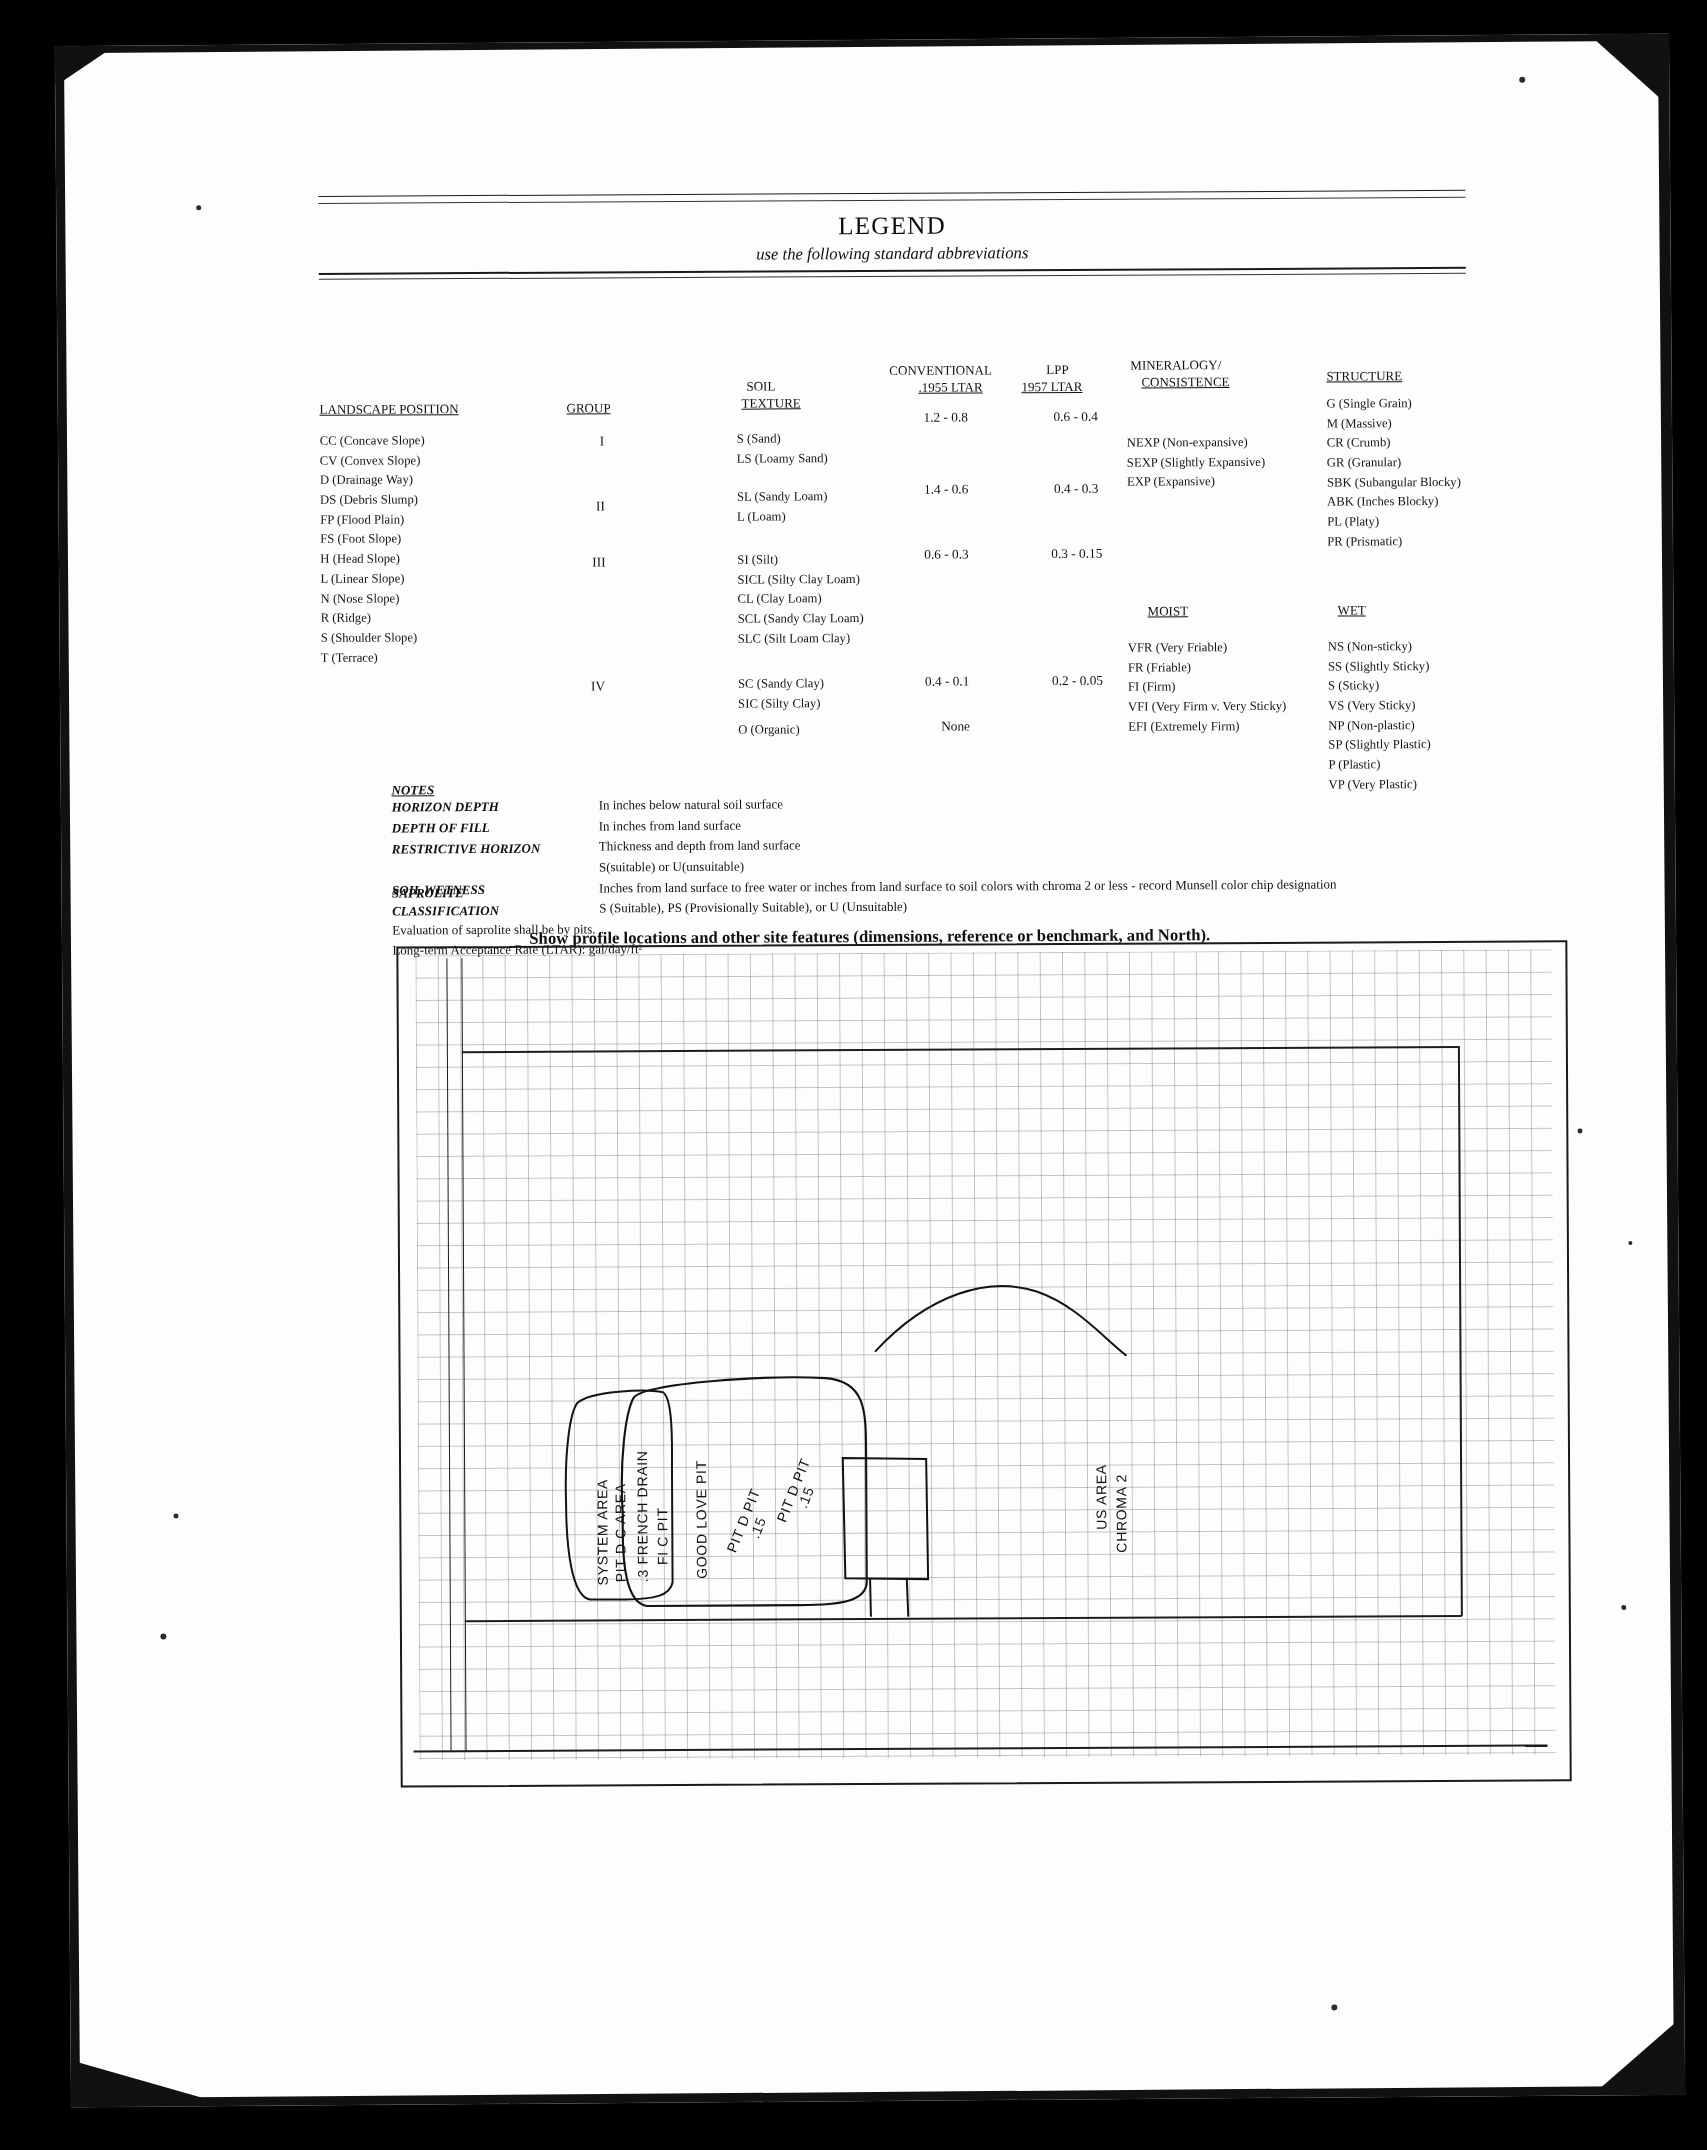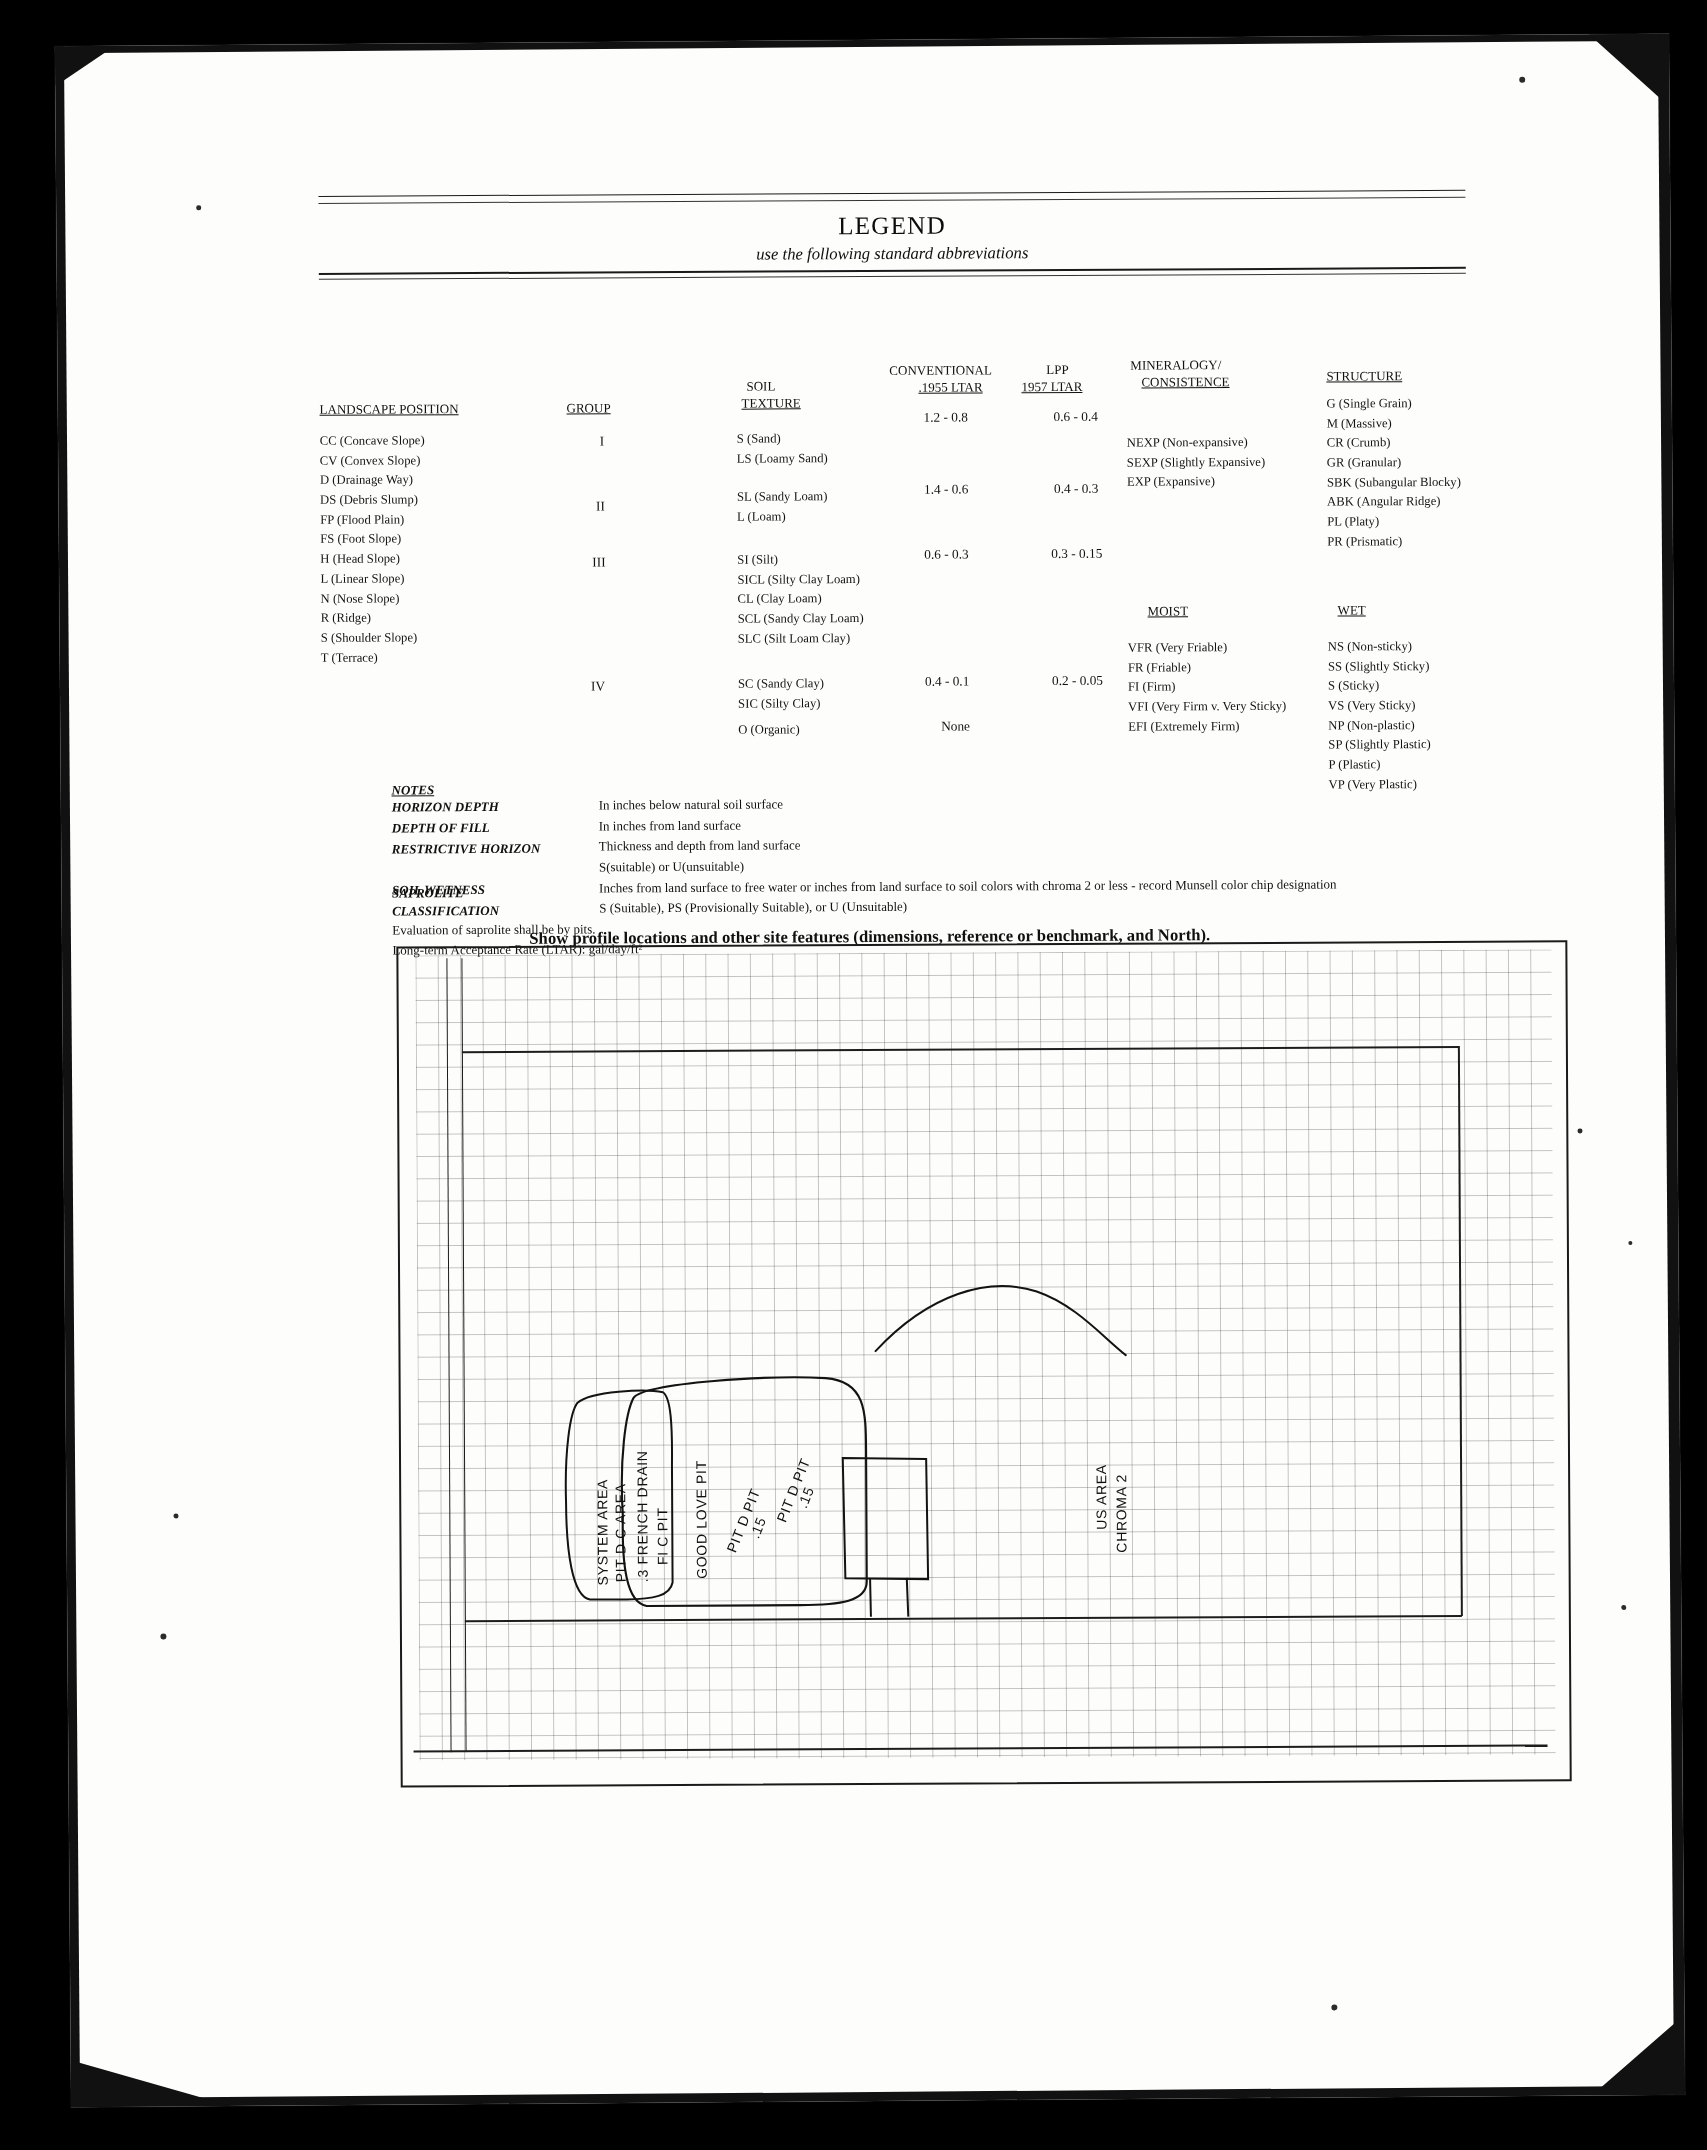--- a/index.html
+++ b/index.html
@@ -285,21 +285,21 @@
         <div>SEXP (Slightly Expansive)</div>
         <div>EXP (Expansive)</div>
       </div>
 
       <div class="col lst" style="left:1007px;top:47px;">
         <div>G (Single Grain)</div>
         <div>M (Massive)</div>
         <div>CR (Crumb)</div>
         <div>GR (Granular)</div>
         <div>SBK (Subangular Blocky)</div>
-        <div>ABK (Angular Ridge)</div>
+        <div>ABK (Inches Blocky)</div>
         <div>PL (Platy)</div>
         <div>PR (Prismatic)</div>
       </div>
 
       <div class="col hdr" style="left:827px;top:255px;">MOIST</div>
       <div class="col hdr" style="left:1017px;top:255px;">WET</div>
 
       <div class="col lst" style="left:807px;top:290px;">
         <div>VFR (Very Friable)</div>
         <div>FR (Friable)</div>

